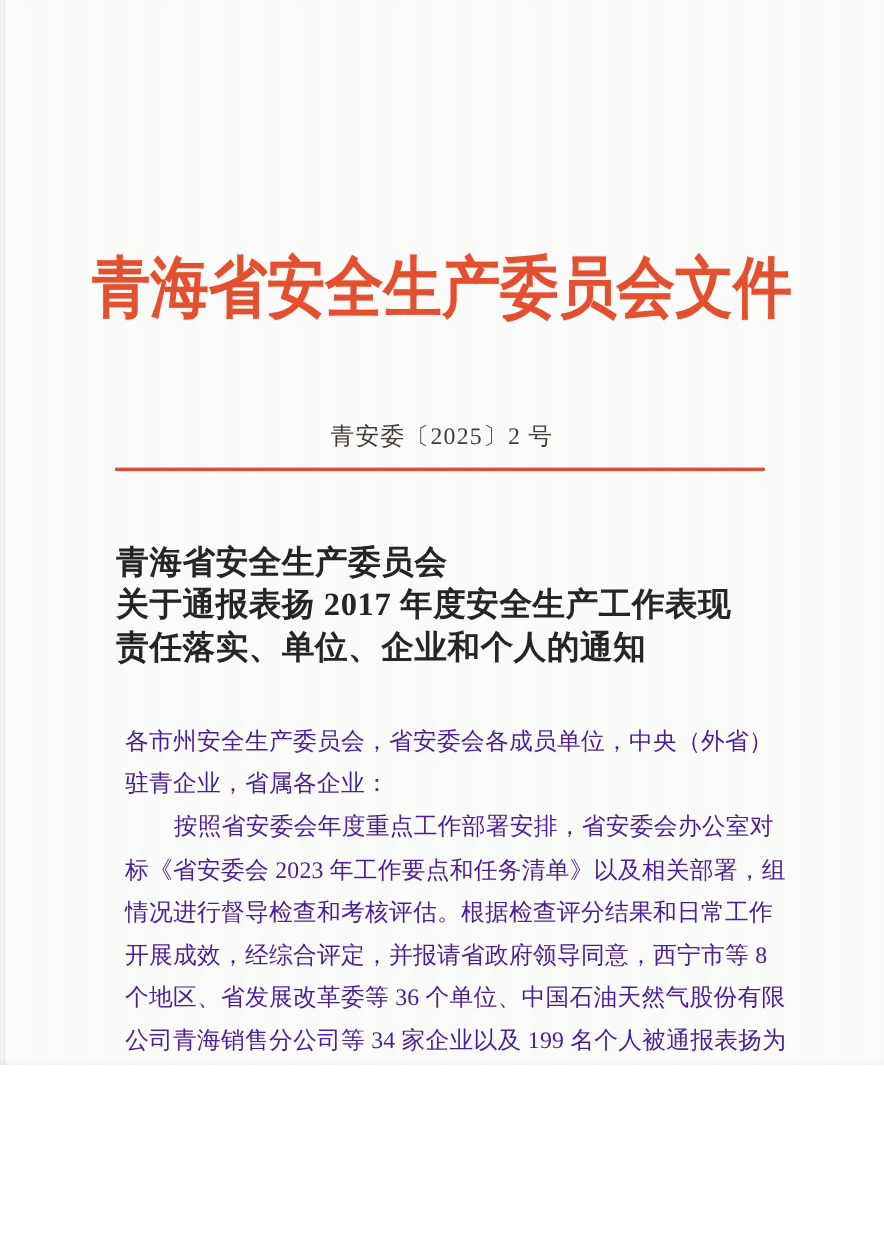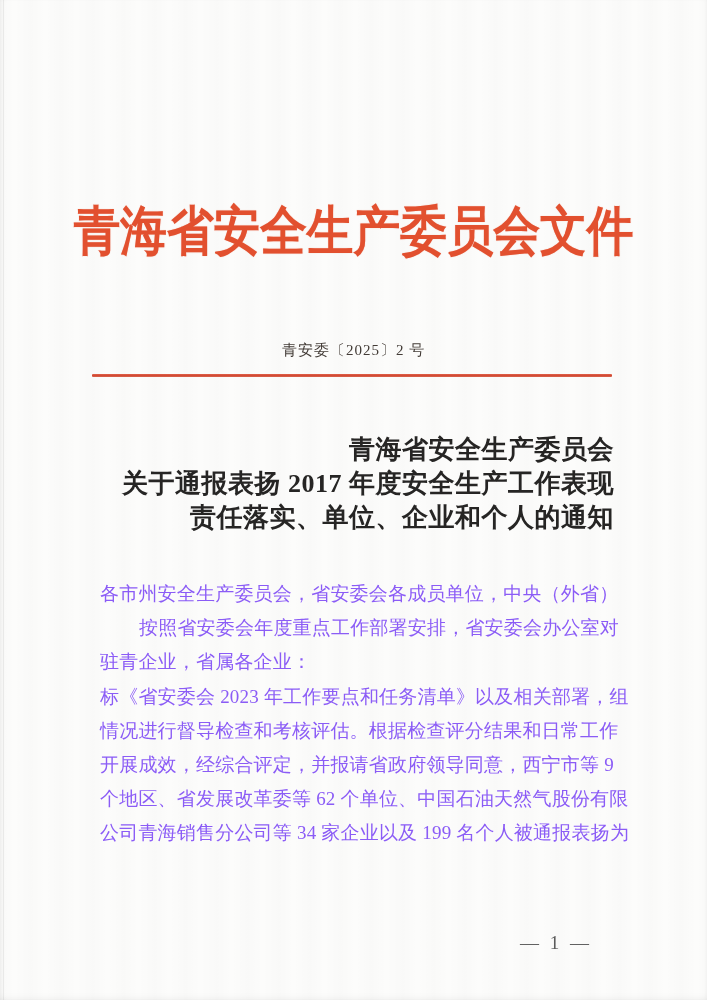--- a/index.html
+++ b/index.html
@@ -7,21 +7,21 @@
   html, body {
     width: 707px;
     height: 1000px;
     background: #ffffff;
     font-family: "Liberation Serif", "DejaVu Serif", serif;
   }
 
   .scan-page {
     position: relative;
     width: 707px;
-    height: 1000px;
+    height: 852px;
     background: #fcfcfb;
     overflow: hidden;
     
     box-shadow:
       inset 4px 0 6px -4px rgba(0,0,0,0.08),
       inset -4px 0 6px -4px rgba(0,0,0,0.05),
       inset 0 -6px 8px -6px rgba(0,0,0,0.07);
   }
 
   
@@ -62,56 +62,56 @@
     transform-origin: 50% 50%;
     text-shadow: 0 0 1px rgba(226, 80, 47, 0.45);
   }
 
   .doc-number {
     position: absolute;
     top: 338px;
     left: 0;
     width: 707px;
     text-align: center;
-    font-size: 15px;
+    font-size: 19px;
     line-height: 24px;
     color: #423b36;
     letter-spacing: 1px;
   }
 
   .red-rule {
     position: absolute;
     top: 374px;
     left: 92px;
     width: 520px;
     height: 3px;
     background: linear-gradient(180deg, #e0614a 0%, #cf4731 60%, #da6a55 100%);
     border-radius: 1px;
   }
 
   .doc-title {
     position: absolute;
     top: 433px;
     left: 93px;
     width: 521px;
-    text-align: right;
+    text-align: left;
     font-weight: 700;
     font-size: 26px;
     line-height: 34px;
     color: #262524;
     letter-spacing: 0.5px;
   }
 
   .doc-body {
     position: absolute;
     top: 577px;
     left: 100px;
     width: 510px;
     font-size: 19px;
-    color: #8b5cf6;
+    color: #4c1d95;
     letter-spacing: 0.2px;
   }
 
   .body-line {
     height: 34.2px;
     line-height: 34.2px;
     white-space: nowrap;
   }
 
   .body-line.indent {
@@ -144,24 +144,24 @@
   <div class="red-rule"></div>
 
   <div class="doc-title">
     <div>青海省安全生产委员会</div>
     <div>关于通报表扬 2017 年度安全生产工作表现</div>
     <div>责任落实、单位、企业和个人的通知</div>
   </div>
 
   <div class="doc-body">
     <div class="body-line">各市州安全生产委员会，省安委会各成员单位，中央（外省）</div>
+    <div class="body-line">驻青企业，省属各企业：</div>
     <div class="body-line indent">按照省安委会年度重点工作部署安排，省安委会办公室对</div>
-    <div class="body-line">驻青企业，省属各企业：</div>
     <div class="body-line">标《省安委会 2023 年工作要点和任务清单》以及相关部署，组</div>
     <div class="body-line">情况进行督导检查和考核评估。根据检查评分结果和日常工作</div>
-    <div class="body-line">开展成效，经综合评定，并报请省政府领导同意，西宁市等 9</div>
-    <div class="body-line">个地区、省发展改革委等 62 个单位、中国石油天然气股份有限</div>
+    <div class="body-line">开展成效，经综合评定，并报请省政府领导同意，西宁市等 8</div>
+    <div class="body-line">个地区、省发展改革委等 36 个单位、中国石油天然气股份有限</div>
     <div class="body-line">公司青海销售分公司等 34 家企业以及 199 名个人被通报表扬为</div>
   </div>
 
   <div class="page-number">— 1 —</div>
 
 </div>
 
 </body></html>

